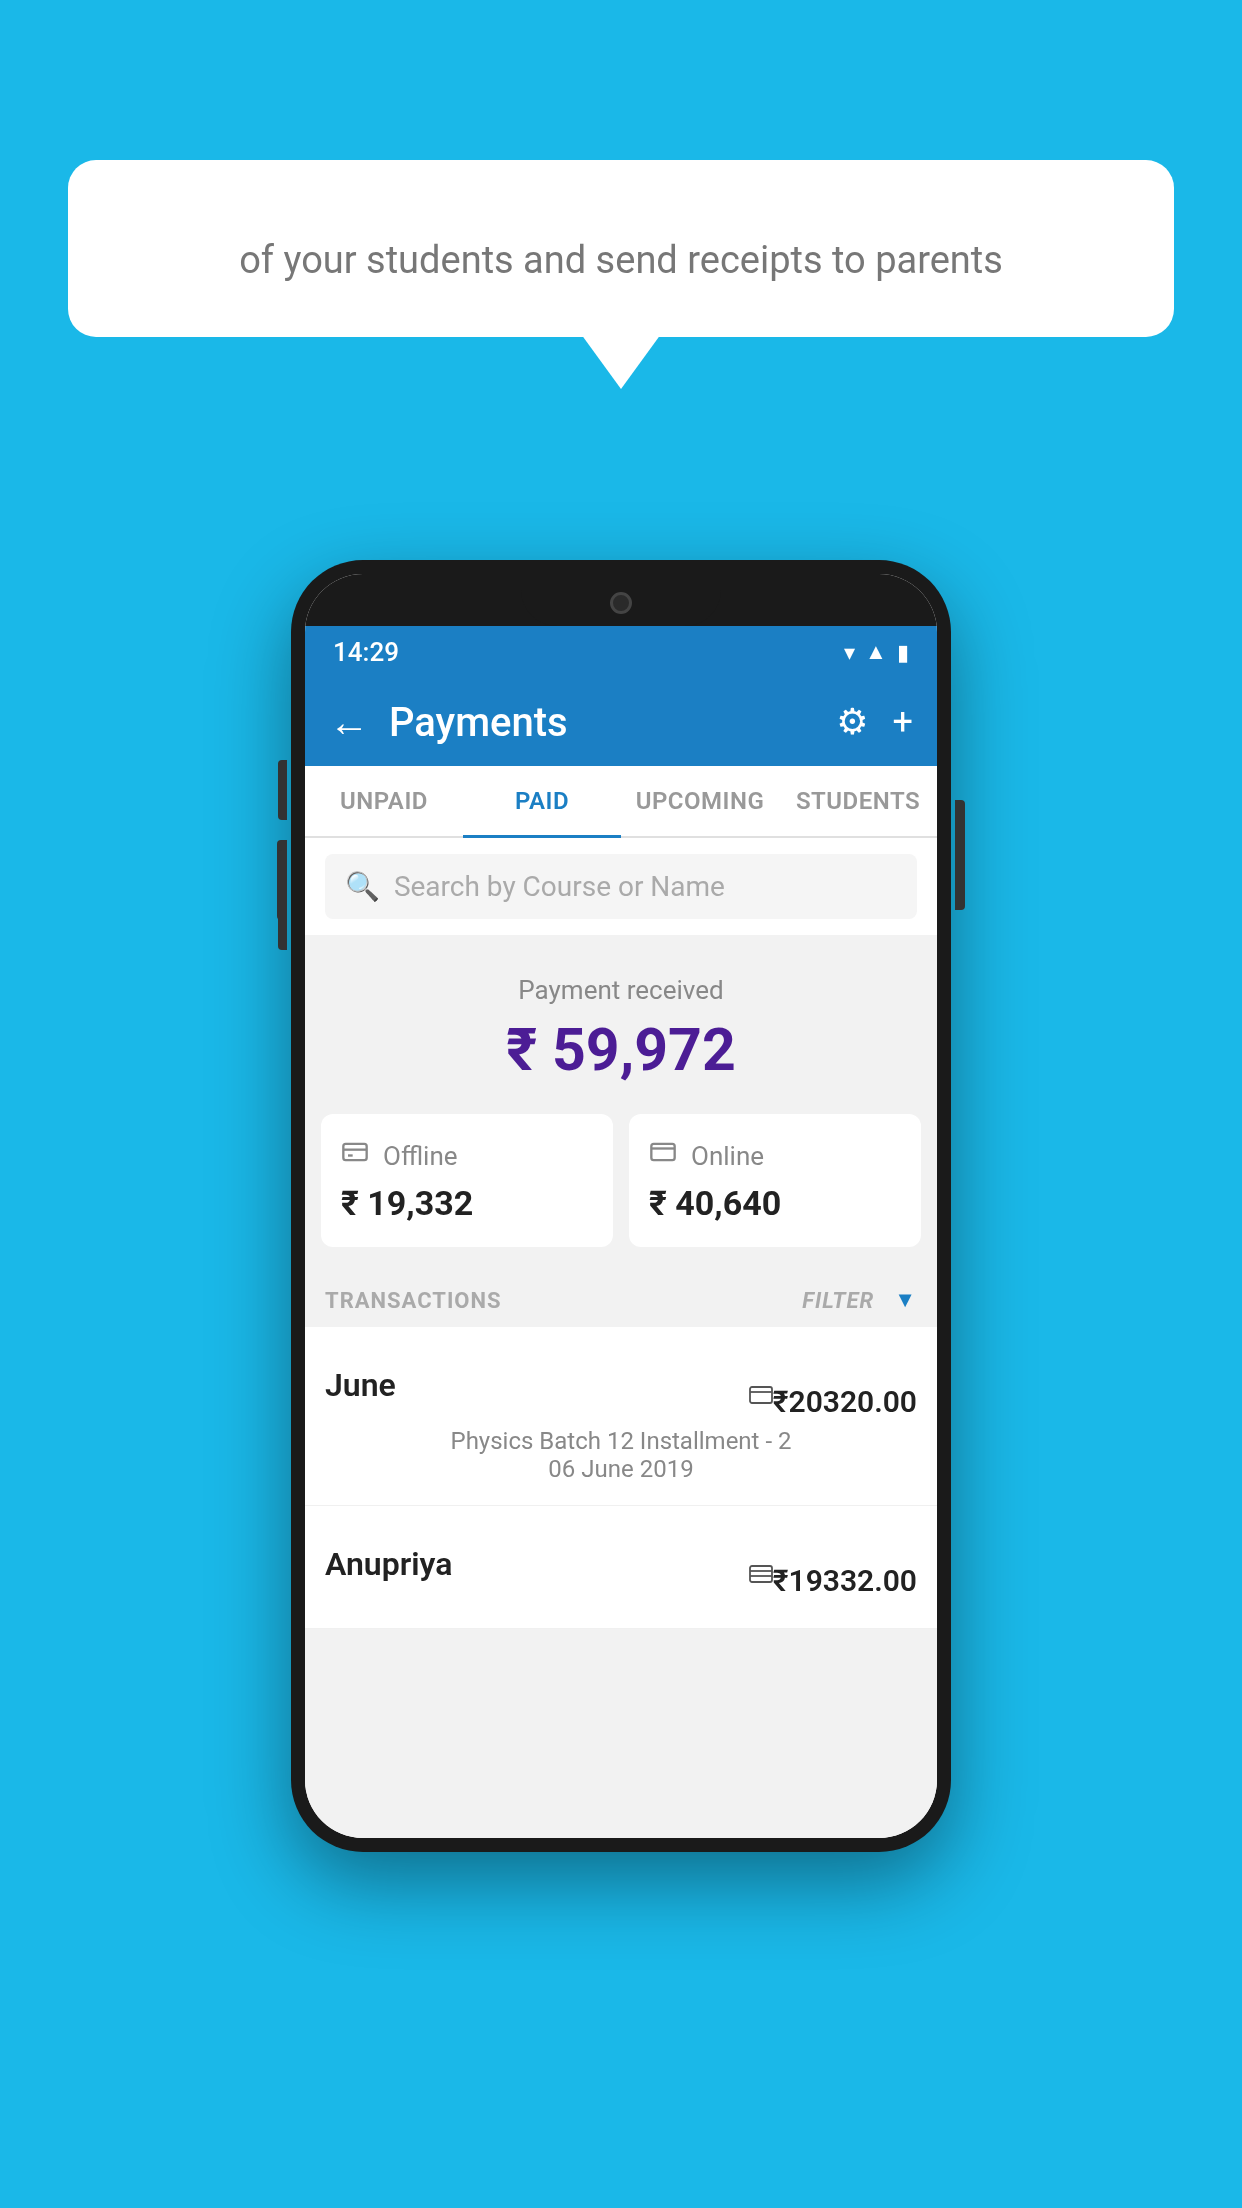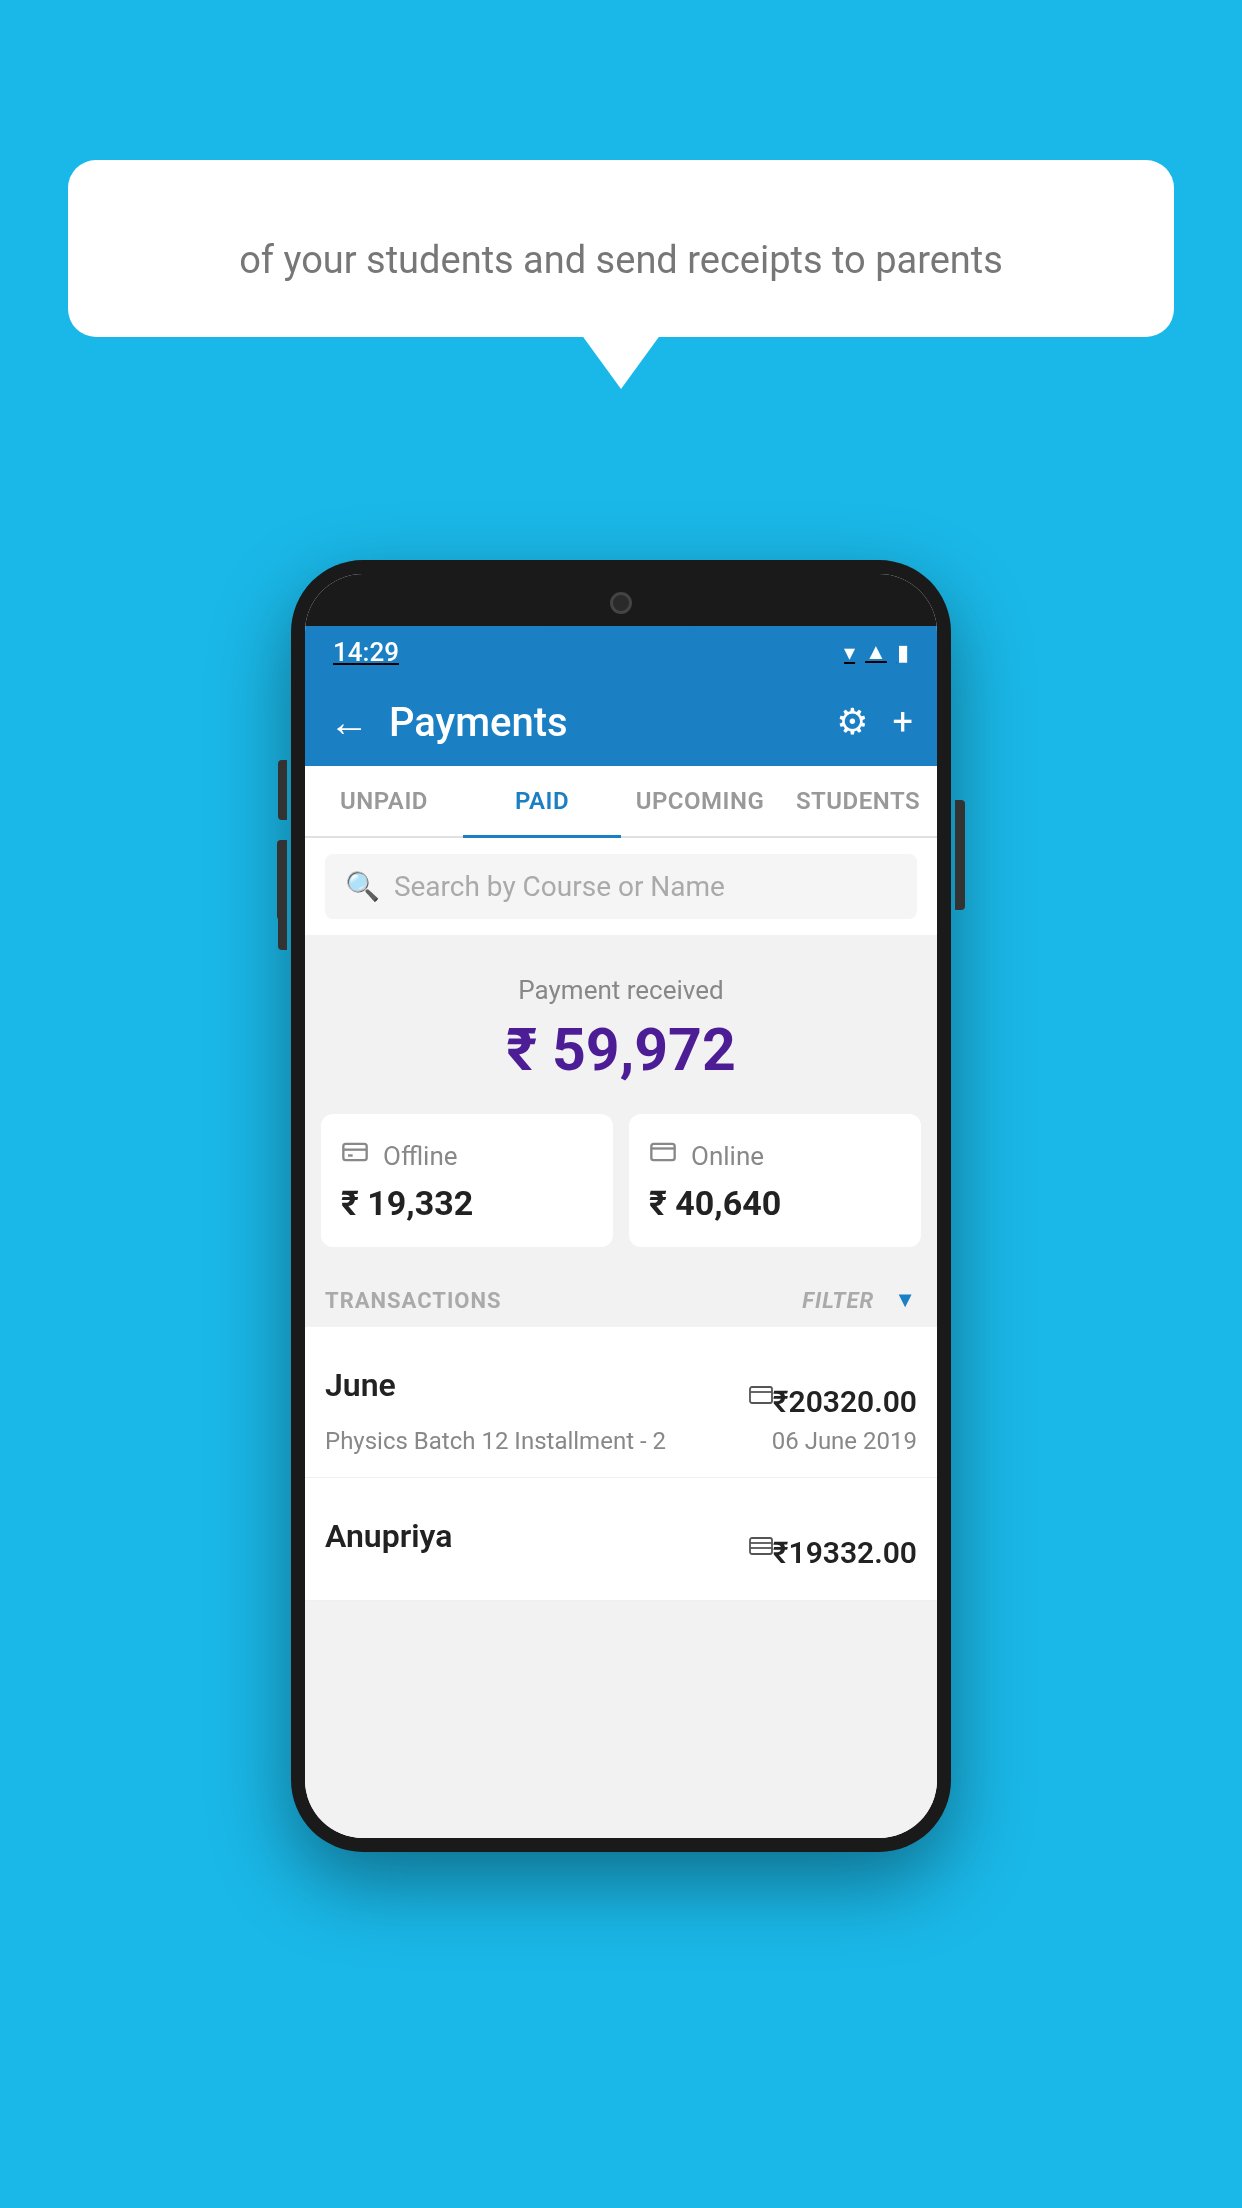--- a/index.html
+++ b/index.html
@@ -119,21 +119,20 @@
       border: 3px solid #444;
     }
     
     .status-bar {
       background: #1b7fc4;
       display: flex;
       justify-content: space-between;
       align-items: center;
       padding: 10px 28px 10px 28px;
       height: 52px;
-      text-decoration: underline;
     }
     .status-time {
       color: #fff;
       font-size: 26px;
       font-weight: 500;
     }
     .status-icons {
       display: flex;
       align-items: center;
       gap: 10px;
@@ -333,20 +332,21 @@
     }
     .transaction-amount {
       font-size: 30px;
       font-weight: 600;
       color: #222;
     }
     .transaction-bottom {
       display: flex;
       justify-content: space-between;
       align-items: center;
+      flex-direction: column;
     }
     .transaction-detail {
       font-size: 24px;
       color: #888;
     }
     .transaction-date {
       font-size: 24px;
       color: #888;
     }
     .pay-icon-card {

